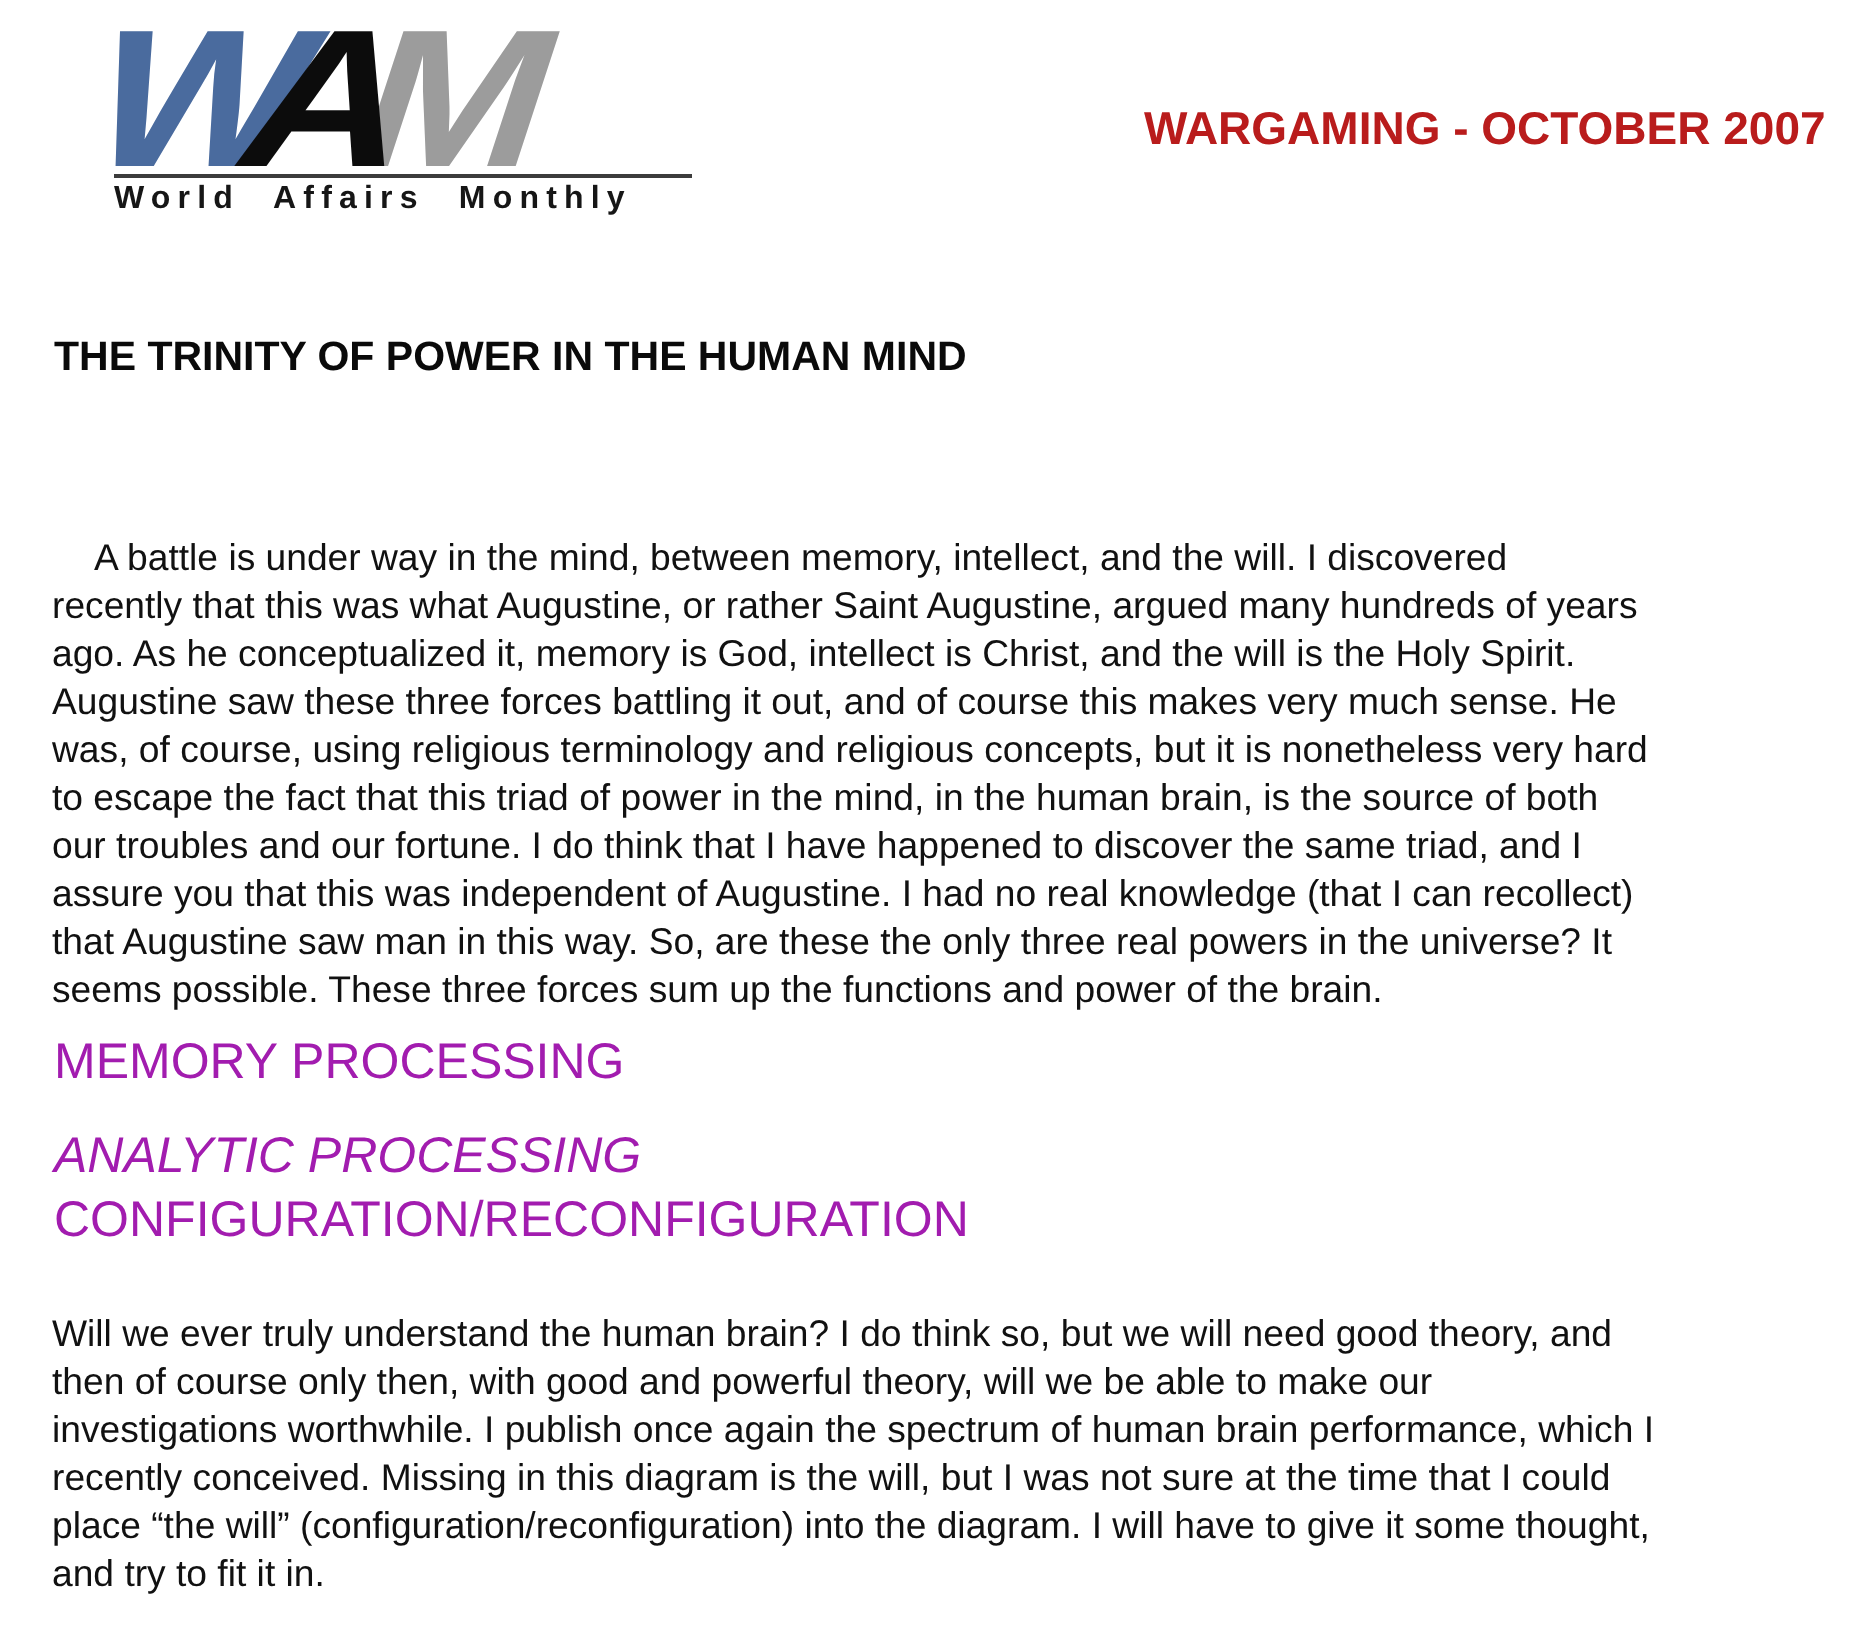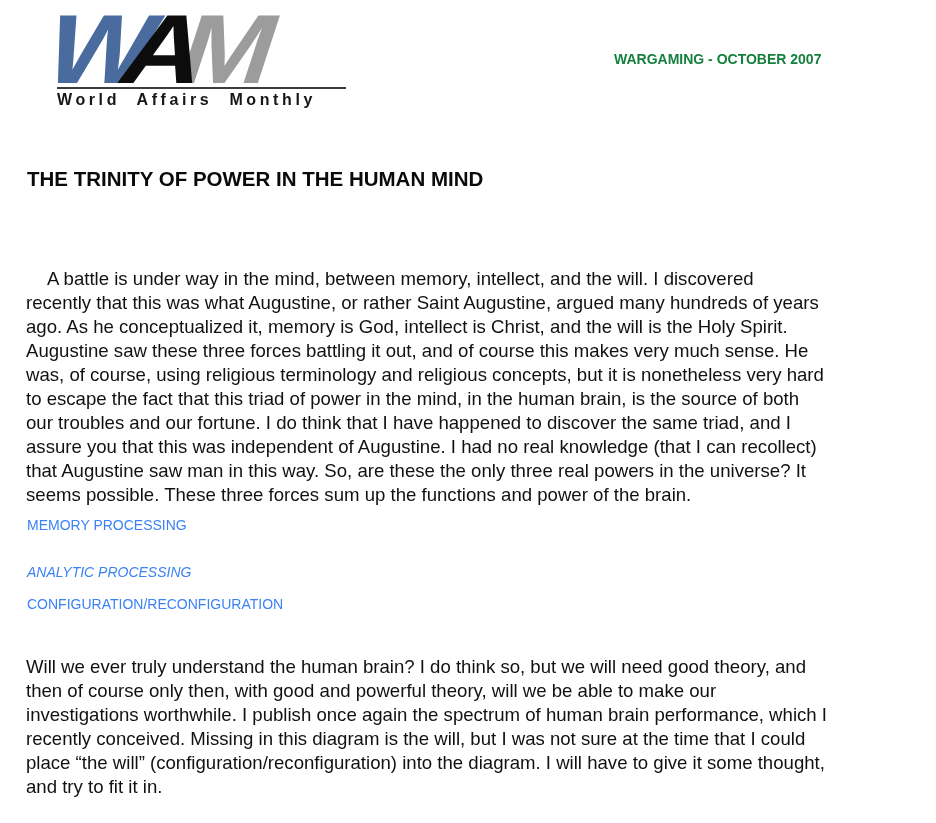--- a/index.html
+++ b/index.html
@@ -50,25 +50,25 @@
     font-size: 16px;
     font-weight: bold;
     letter-spacing: 3.6px;
     word-spacing: 9px;
     color: #161616;
     white-space: nowrap;
   }
 
   .issue-heading {
     position: absolute;
-    left: 614px;
+    left: 572px;
     top: 51px;
-    font-size: 14px;
+    font-size: 23px;
     font-weight: bold;
-    color: #15803d;
+    color: #b91c1c;
     white-space: nowrap;
   }
 
   
   .page-title {
     position: absolute;
     left: 27px;
     top: 167px;
     font-size: 20.5px;
     font-weight: bold;
@@ -84,23 +84,23 @@
     line-height: 24px;
     color: #111111;
     white-space: pre;
   }
   .p-intro   { top: 267px; text-indent: 21px; }
   .p-closing { top: 655px; }
 
   .section-heading {
     position: absolute;
     left: 27px;
-    font-size: 14px;
+    font-size: 25px;
     font-weight: normal;
-    color: #3b82f6;
+    color: #a21caf;
     white-space: nowrap;
   }
   .h-memory   { top: 517px; }
   .h-analytic { top: 564px; font-style: italic; }
   .h-config   { top: 596px; text-align: right; }
 </style>
 </head>
 <body>
 
 <div class="page">

